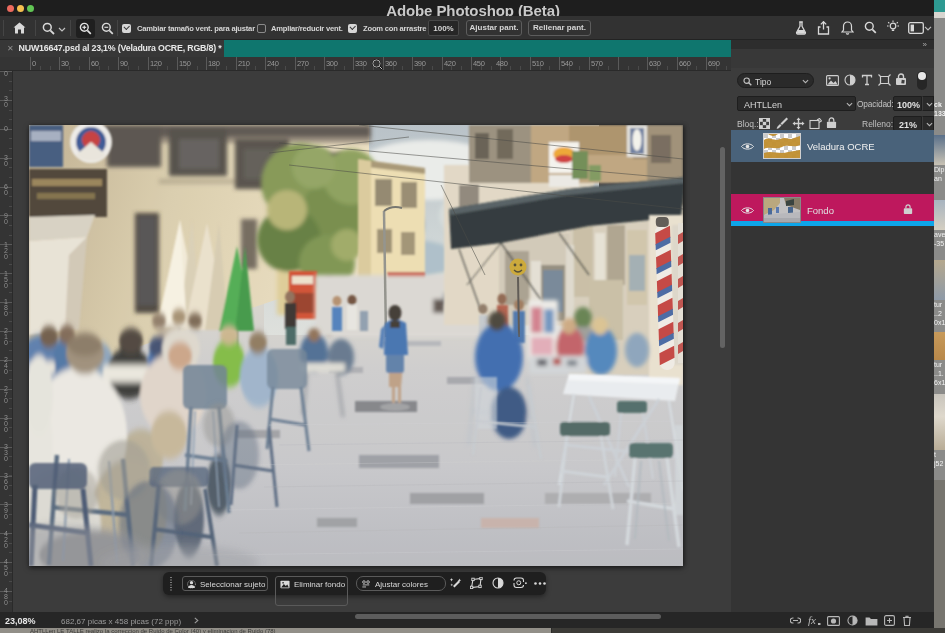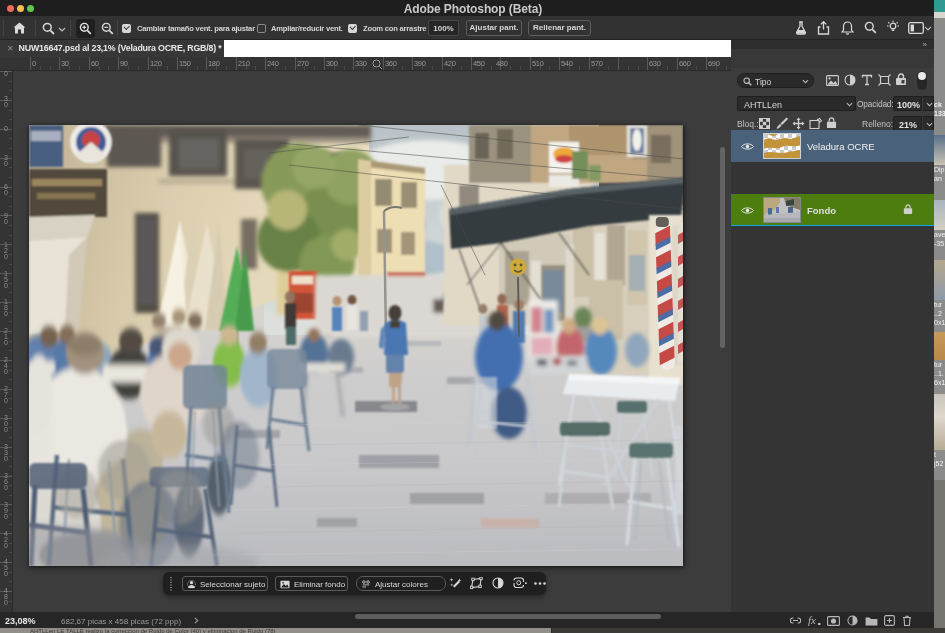--- a/index.html
+++ b/index.html
@@ -5,40 +5,40 @@
   * { margin:0; padding:0; box-sizing:border-box; }
   html,body { width:945px; height:633px; overflow:hidden; background:#262626;
     font-family:"Liberation Sans", sans-serif; }
   .abs { position:absolute; }
   #stage { position:relative; width:945px; height:633px; }
 
   
   #titlebar { left:0; top:0; width:934px; height:16px; background:#1e1e1e; }
   .tl { position:absolute; top:4.5px; width:7px; height:7px; border-radius:50%; }
   #title { position:absolute; top:2px; left:6px; width:934px; text-align:center;
-    color:#c9c9c9; font-size:12px; letter-spacing:-0.1px; font-weight:bold; }
+    color:#c9c9c9; font-size:15px; letter-spacing:-0.1px; font-weight:bold; }
 
   
   #optbar { left:0; top:16px; width:934px; height:24px; background:#323232;
     border-bottom:1px solid #232323; color:#d6d6d6; font-size:10px; }
   .sep { position:absolute; top:4px; width:1px; height:16px; background:#454545; }
   .cb { position:absolute; top:7.5px; width:9px; height:9px; border-radius:2px; }
   .cb.on { background:#d6d6d6; }
   .cb.on::after { content:""; position:absolute; left:2px; top:1.5px; width:4px; height:2.5px;
      border-left:1.5px solid #323232; border-bottom:1.5px solid #323232; transform:rotate(-45deg); }
   .cb.off { border:1px solid #8a8a8a; }
   .olabel { position:absolute; top:8px; font-size:7.6px; letter-spacing:-0.2px; color:#d6d6d6; font-weight:bold; white-space:nowrap; }
   .obtn { position:absolute; top:4px; height:16px; border:1px solid #5d5d5d; border-radius:3px;
      color:#d6d6d6; font-size:8px; font-weight:bold; text-align:center; line-height:14px; }
   .obox { position:absolute; top:4px; height:16px; background:#262626; border:1px solid #484848;
      border-radius:2px; color:#d6d6d6; font-size:8px; font-weight:bold; text-align:center; line-height:15px; }
   .icon { position:absolute; }
 
   
-  #tabrow { left:0; top:40px; width:731px; height:17px; background:#ffffff; }
+  #tabrow { left:0; top:40px; width:731px; height:17px; background:#0f766e; }
   #doctab { position:absolute; left:0; top:0; width:224px; height:17px; background:#373737;
      color:#e8e8e8; font-size:8.8px; letter-spacing:-0.18px; font-weight:bold; line-height:17px; white-space:nowrap; }
 
   
   #canvasarea { left:0; top:57px; width:731px; height:555px; background:#3c3c3c; }
   #hruler { position:absolute; left:0; top:0; width:731px; height:14px; background:#343434;
      border-bottom:1px solid #2a2a2a; overflow:hidden; }
   #vruler { position:absolute; left:0; top:14px; width:13px; height:541px; background:#343434;
      border-right:1px solid #2a2a2a; overflow:hidden; }
   .rtext { position:absolute; color:#989898; font-size:7.5px; letter-spacing:-0.3px; }
@@ -648,21 +648,21 @@
           <path d="M1 1.5 H3 M1 4 H3 M1 6.5 H3 M1 9 H3 M1 11.5 H3 M1 14 H3" stroke="#7a7a7a" stroke-width="1"></path>
         </svg>
       <div class="tbtn" style="position:absolute; left:19px; top:4px; width:86px; height:15px; border:1px solid #5a5a5a; border-radius:3px;">
         <svg class="icon" style="left:4px; top:3px;" width="9" height="9" viewBox="0 0 12 12">
             <circle cx="6" cy="3.5" r="2.2" fill="#d9d9d9"></circle>
             <path d="M1.5 10.5 C1.5 7.5 4 6.5 6 6.5 C8 6.5 10.5 7.5 10.5 10.5 Z" fill="#d9d9d9"></path>
             <circle cx="6" cy="5.5" r="5.2" fill="none" stroke="#d9d9d9" stroke-width="0.9" stroke-dasharray="1.5 1.3"></circle>
           </svg>
         <span style="position:absolute; left:17px; top:3px; font-size:8px; color:#d9d9d9; white-space:nowrap;">Seleccionar sujeto</span>
       </div>
-      <div class="tbtn" style="position:absolute; left:112px; top:4px; width:73px; height:15px; border:1px solid #5a5a5a; border-radius:3px;">
+      <div class="tbtn" style="position:absolute; left:112px; top:4px; width:73px; height:30px; border:1px solid #5a5a5a; border-radius:3px;">
         <svg class="icon" style="left:4px; top:3px;" width="10" height="9" viewBox="0 0 13 11">
             <rect x="0.6" y="0.6" width="11.8" height="9.8" rx="1" fill="#d9d9d9"></rect>
             <path d="M1.5 9.5 L5 5 L7.5 7.5 L9.5 5.5 L11.5 9.5 Z" fill="#1f1f1f"></path>
             <circle cx="4" cy="3.2" r="1.1" fill="#1f1f1f"></circle>
           </svg>
         <span style="position:absolute; left:18px; top:3px; font-size:8px; color:#d9d9d9; white-space:nowrap;">Eliminar fondo</span>
       </div>
       <div class="tbtn" style="position:absolute; left:193px; top:4px; width:90px; height:15px; border:1px solid #5a5a5a; border-radius:7px;">
         <svg class="icon" style="left:4px; top:3px;" width="10" height="9" viewBox="0 0 12 11">
             <circle cx="3.5" cy="2.5" r="1.6" fill="none" stroke="#d9d9d9" stroke-width="1"></circle>
@@ -806,21 +806,21 @@
         <div class="thumb" style="position:absolute; left:32px; top:3px; width:38px; height:26px; border:1px solid #d0d0d0; background:
           conic-gradient(#fff 0 25%, #cbcbcb 0 50%, #fff 0 75%, #cbcbcb 0) 0 0/8px 8px;">
           <svg width="36" height="24" viewBox="0 0 36 24">
               <path d="M0 6 C6 2 10 8 16 5 C22 2 26 7 30 4 L36 2 L36 11 C30 14 24 10 18 13 C12 16 6 12 0 15 Z M0 19 C8 16 16 21 24 18 L36 16 L36 24 L0 24 Z M4 0 L14 0 C10 3 7 2 4 0 Z" fill="#c08e2e" opacity="0.95"></path>
             </svg>
         </div>
         <span style="position:absolute; left:76px; top:11px; font-size:9.5px; color:#f0f0f0;">Veladura OCRE</span>
       </div>
 
 
-      <div style="position:absolute; left:0; top:64px; width:203px; height:32px; background:#4d7c0f; border-bottom:1px solid #0ea5e9;font-weight:bold;">
+      <div style="position:absolute; left:0; top:64px; width:203px; height:32px; background:#be185d; border-bottom:5px solid #0ea5e9;">
         <svg class="icon eye" style="left:10px; top:12px;" width="13" height="9" viewBox="0 0 13 9">
             <path d="M0.5 4.5 C3 1 10 1 12.5 4.5 C10 8 3 8 0.5 4.5 Z" fill="none" stroke="#e6e6e6" stroke-width="1"></path>
             <circle cx="6.5" cy="4.5" r="1.8" fill="#e6e6e6"></circle>
           </svg>
         <div class="thumb" style="position:absolute; left:32px; top:3px; width:38px; height:26px; border:1px solid #888; background:linear-gradient(180deg,#b0a894 0 30%, #c5c2bc 30% 60%, #9a9a9c 60%);">
           <svg width="36" height="24" viewBox="0 0 36 24">
               <rect x="0" y="0" width="36" height="24" fill="#c2c1c2"></rect>
               <polygon points="0,0 16,0 16,5 10,12 0,17" fill="#baa87e"></polygon>
               <polygon points="20,0 36,0 36,12 22,7" fill="#857a66"></polygon>
               <polygon points="22,3 30,1 30,7 22,8" fill="#3a4440"></polygon>

